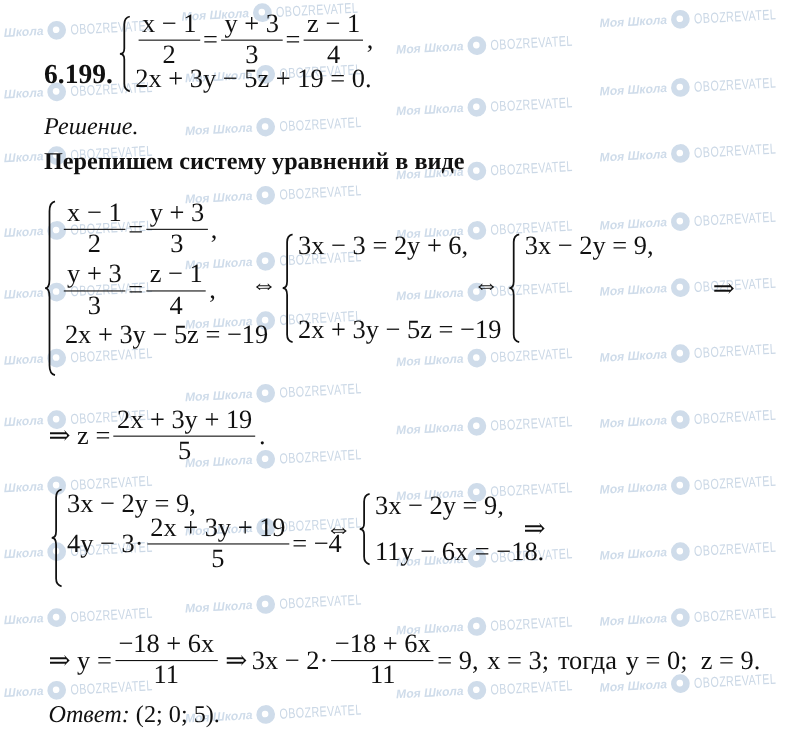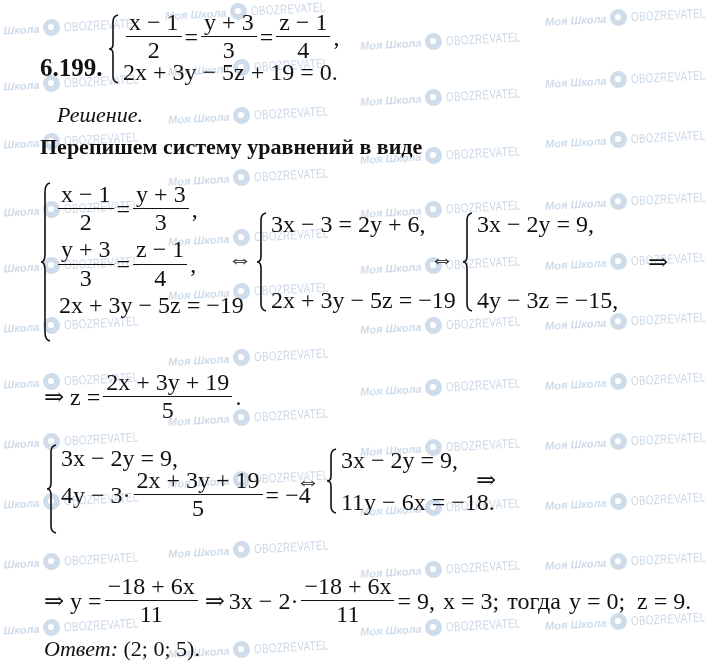--- a/index.html
+++ b/index.html
@@ -371,21 +371,21 @@
         <span class="frac">
             <span class="num">z − 1</span>
             <span class="den">4</span>
           </span>
         <span>,</span>
       </div>
       <div style="margin-top:-6px;">2x + 3y − 5z + 19 = 0.</div>
     </div>
   </div>
 
-  <div class="abs heading-italic" style="left:57px; top:102px;">Решение.</div>
+  <div class="abs heading-italic" style="left:40px; top:102px;">Решение.</div>
   <div class="abs heading-bold" style="left:40px; top:134px;">Перепишем систему уравнений в виде</div>
 
   <div class="abs math brace-sys" style="left:40px; top:182px; height:160px;">
     <div class="brace">
       <svg viewBox="0 0 12 160" preserveAspectRatio="none">
           <path d="M10 1 Q5 2 5 10 L5 72 Q5 80 1 80 Q5 80 5 88 L5 150 Q5 158 10 159" fill="none" stroke="#111" stroke-width="1.6"></path>
         </svg>
     </div>
     <div style="display:flex; flex-direction:column; gap:2px;">
       <div style="display:flex; align-items:center;">
@@ -433,21 +433,20 @@
   <div class="abs arrow" style="left:430px; top:246px;">⇔</div>
 
   <div class="abs math brace-sys" style="left:462px; top:212px; height:100px;">
     <div class="brace">
       <svg viewBox="0 0 12 100" preserveAspectRatio="none">
           <path d="M10 1 Q5 2 5 8 L5 44 Q5 50 1 50 Q5 50 5 56 L5 92 Q5 98 10 99" fill="none" stroke="#111" stroke-width="1.6"></path>
         </svg>
     </div>
     <div class="sys-lines">
       <div>3x − 2y = 9,</div>
-      <div>4y − 3z = −15,</div>
     </div>
   </div>
 
   <div class="abs arrow" style="left:648px; top:248px;">⇒</div>
 
   <div class="abs math" style="left:44px; top:370px; display:flex; align-items:center;">
     <span class="arrow" style="margin-right:6px;">⇒</span>
     <span>z =</span>
     <span class="frac">
         <span class="num">2x + 3y + 19</span>

